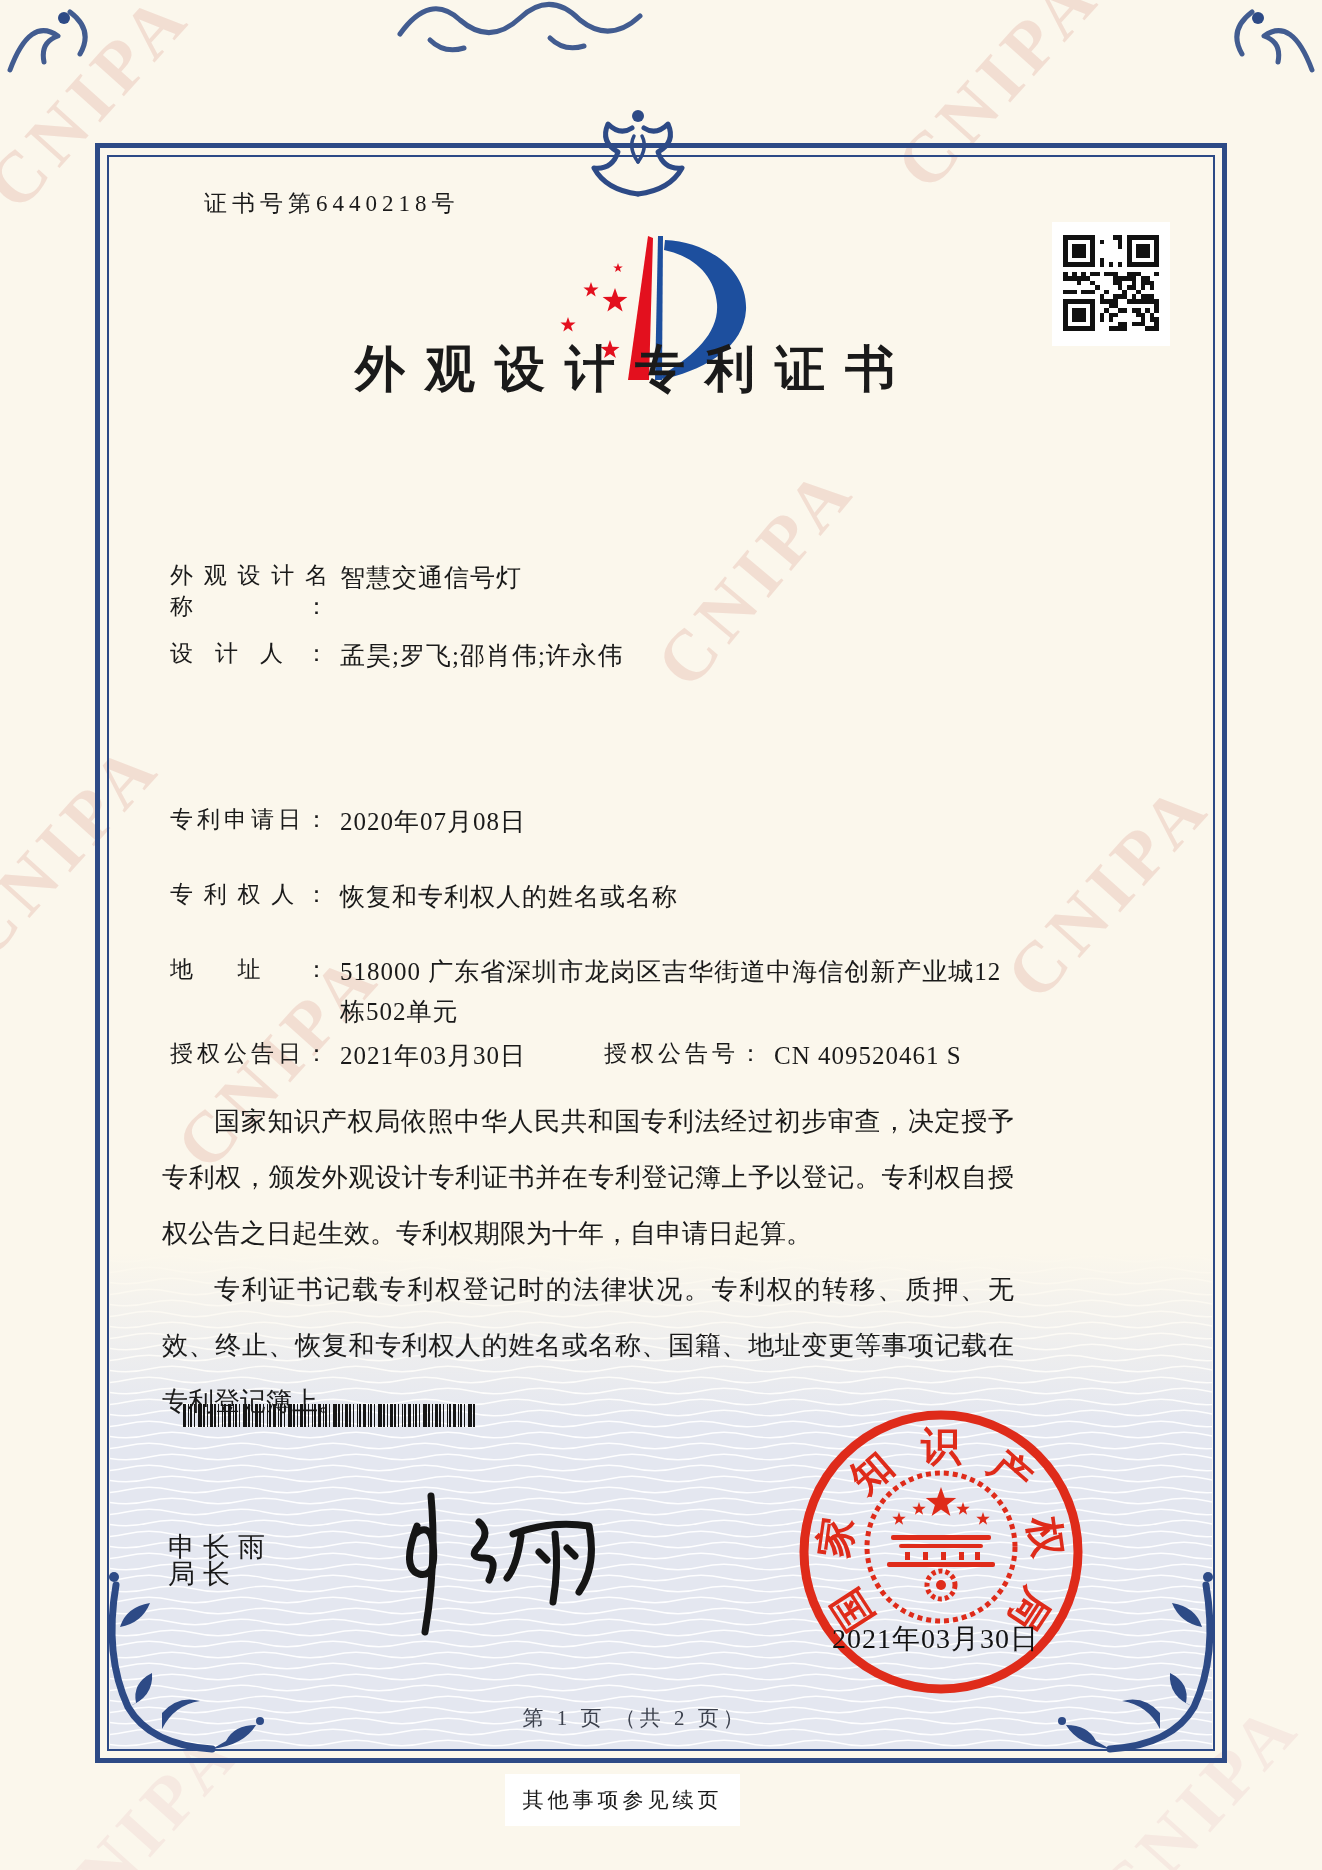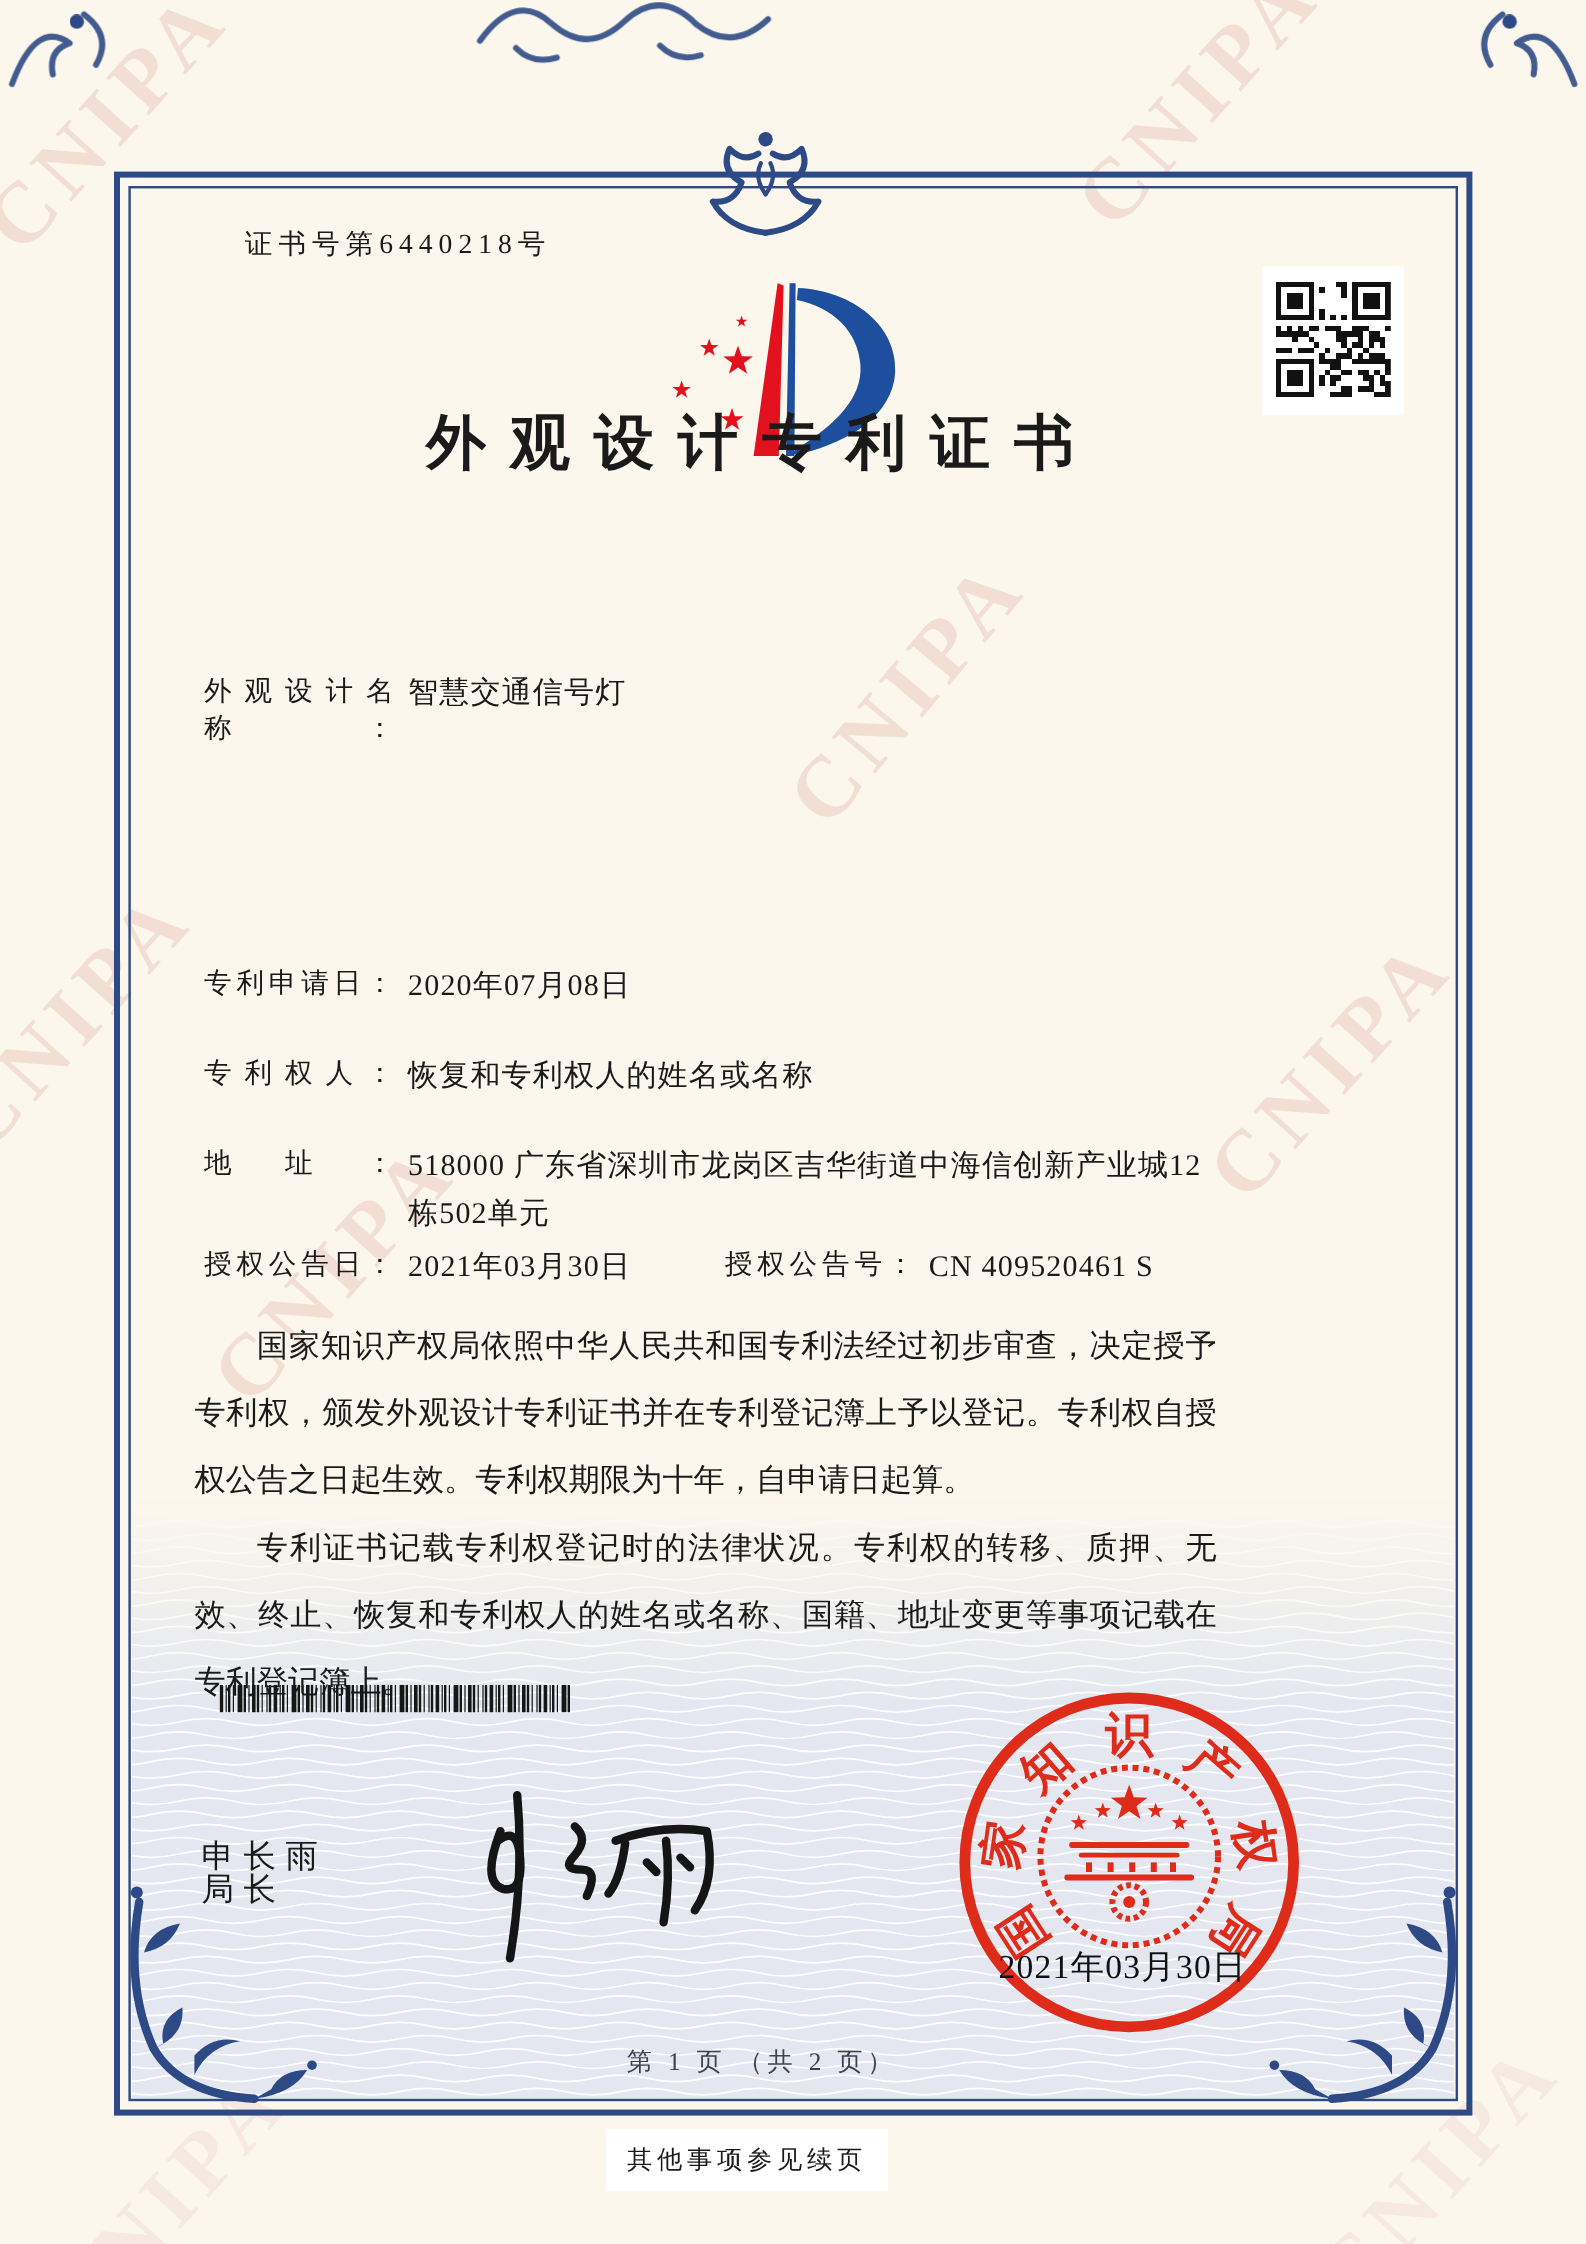--- a/index.html
+++ b/index.html
@@ -421,20 +421,24 @@
         <rect x="20" y="20" width="1" height="1" class="qr-cell"></rect>
       </svg>
   </div>
 
   <h1 class="title" style="margin:0">外观设计专利证书</h1>
 
   <div class="frow" style="top:558px">
     <span class="flabel">外观设计名称：</span>
     <span class="fvalue">智慧交通信号灯</span>
   </div>
+  <div class="frow" style="top:636px">
+    <span class="flabel">设计人：</span>
+    <span class="fvalue">孟昊;罗飞;邵肖伟;许永伟</span>
+  </div>
   <div class="frow" style="top:802px">
     <span class="flabel">专利申请日：</span>
     <span class="fvalue">2020年07月08日</span>
   </div>
   <div class="frow" style="top:877px">
     <span class="flabel">专利权人：</span>
     <span class="fvalue">恢复和专利权人的姓名或名称</span>
   </div>
   <div class="frow" style="top:952px">
     <span class="flabel">地址：</span>

